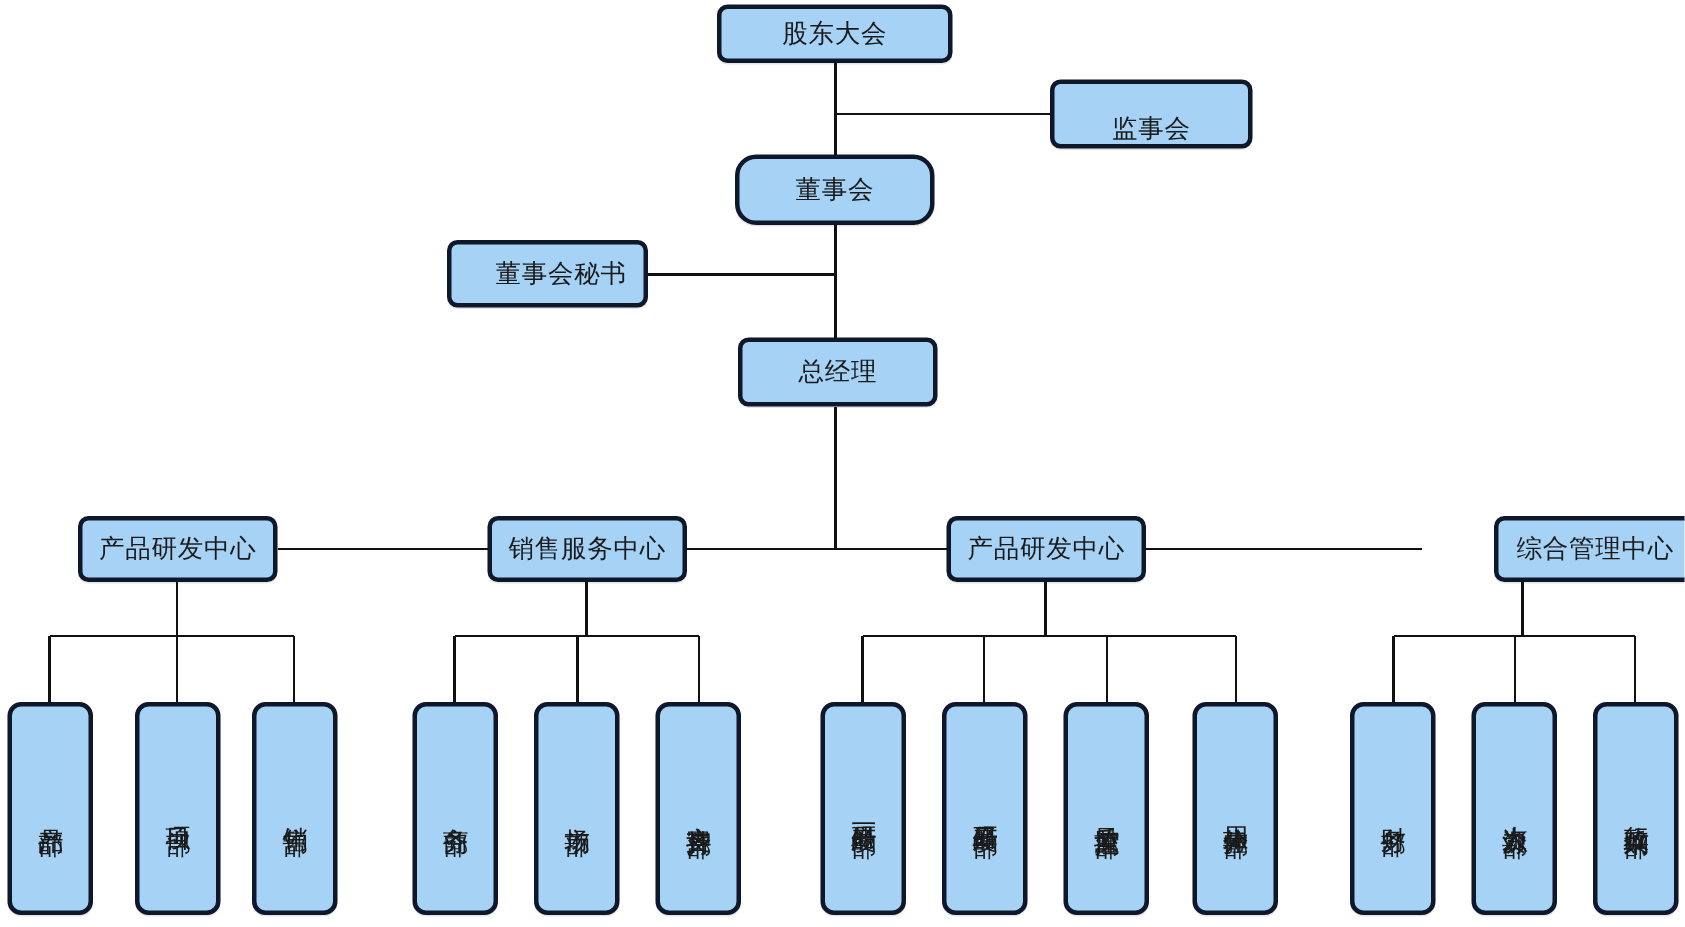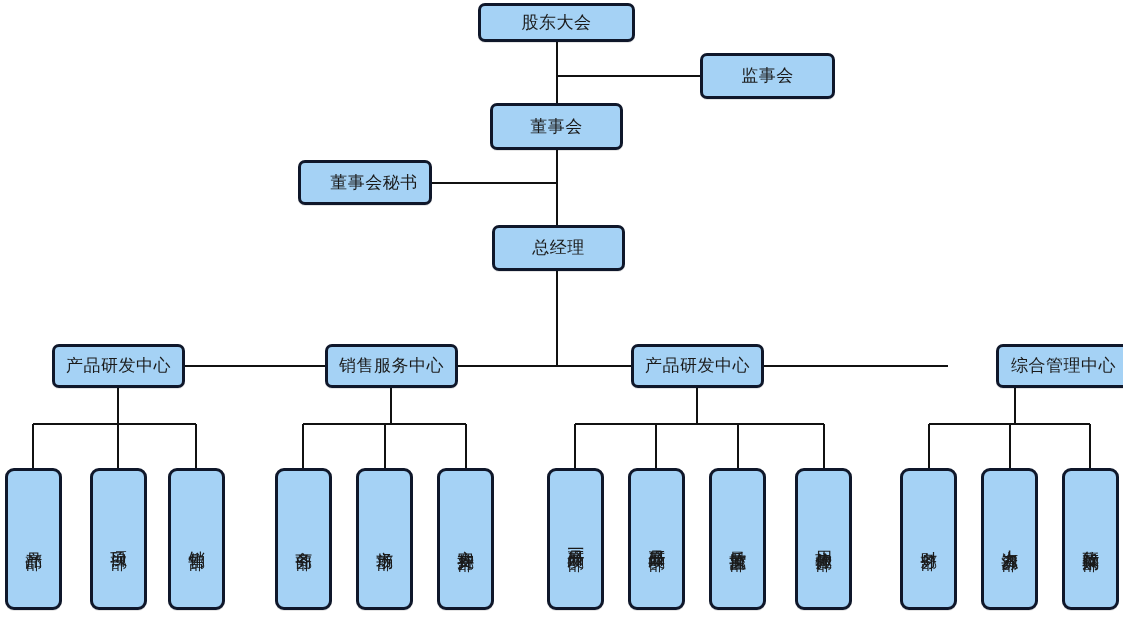--- a/index.html
+++ b/index.html
@@ -78,25 +78,25 @@
       <path d="M929,424 L929,468"></path>
       <path d="M1010,424 L1010,468"></path>
       <path d="M1090,424 L1090,468"></path>
     </g>
   </svg>
 
   <div class="node h" style="left:478px;top:3px;width:157px;height:39px;">
     <span>股东大会</span>
   </div>
 
-  <div class="node h" style="left:700px;top:53px;width:135px;height:46px;">
+  <div class="node h" style="left:700px;top:53px;width:135px;height:46px;align-items:flex-end;">
     <span>监事会</span>
   </div>
 
-  <div class="node h" style="left:490px;top:103px;width:133px;height:47px;">
+  <div class="node h" style="left:490px;top:103px;width:133px;height:47px;border-radius:14px;">
     <span>董事会</span>
   </div>
 
   <div class="node h" style="left:298px;top:160px;width:134px;height:45px;padding-left:18px;">
     <span>董事会秘书</span>
   </div>
 
   <div class="node h" style="left:492px;top:225px;width:133px;height:46px;">
     <span>总经理</span>
   </div>

